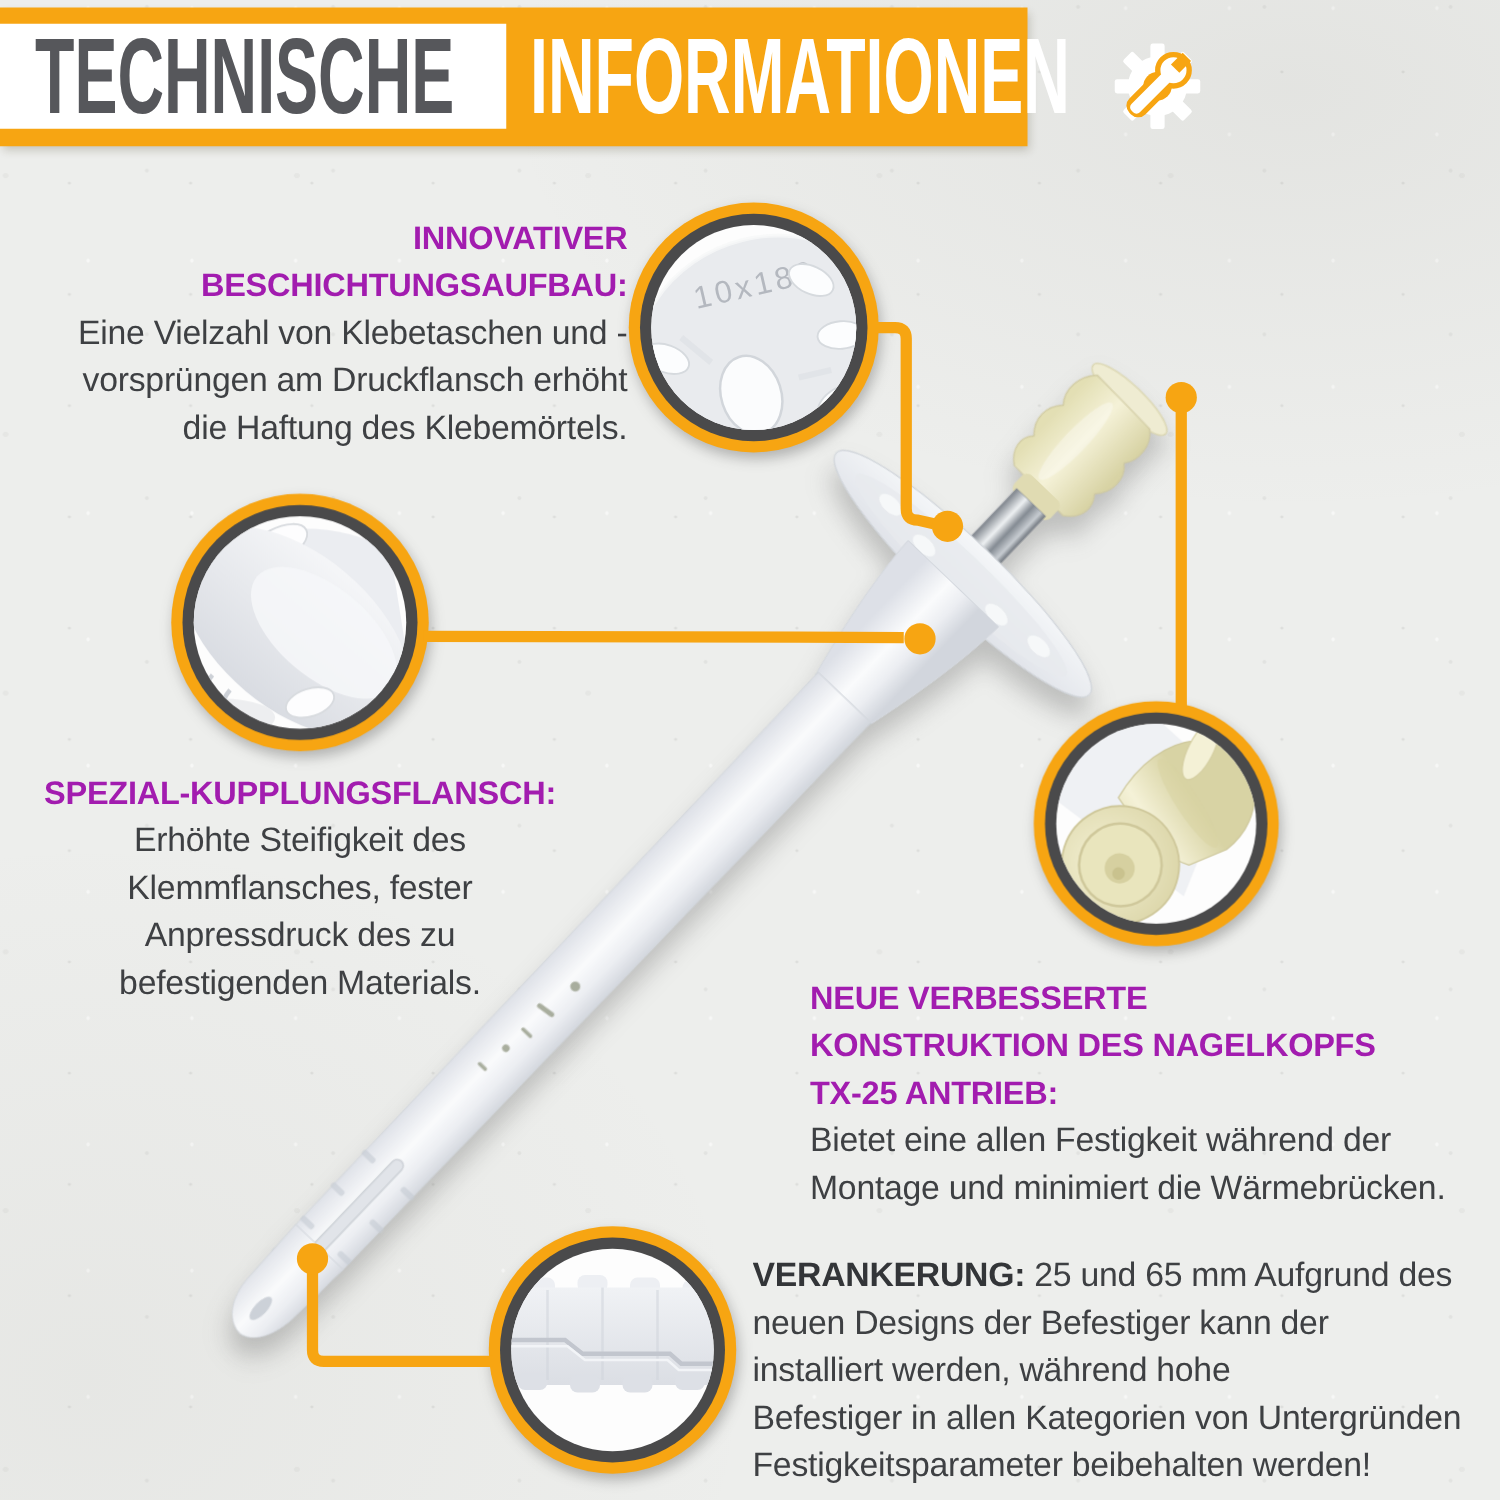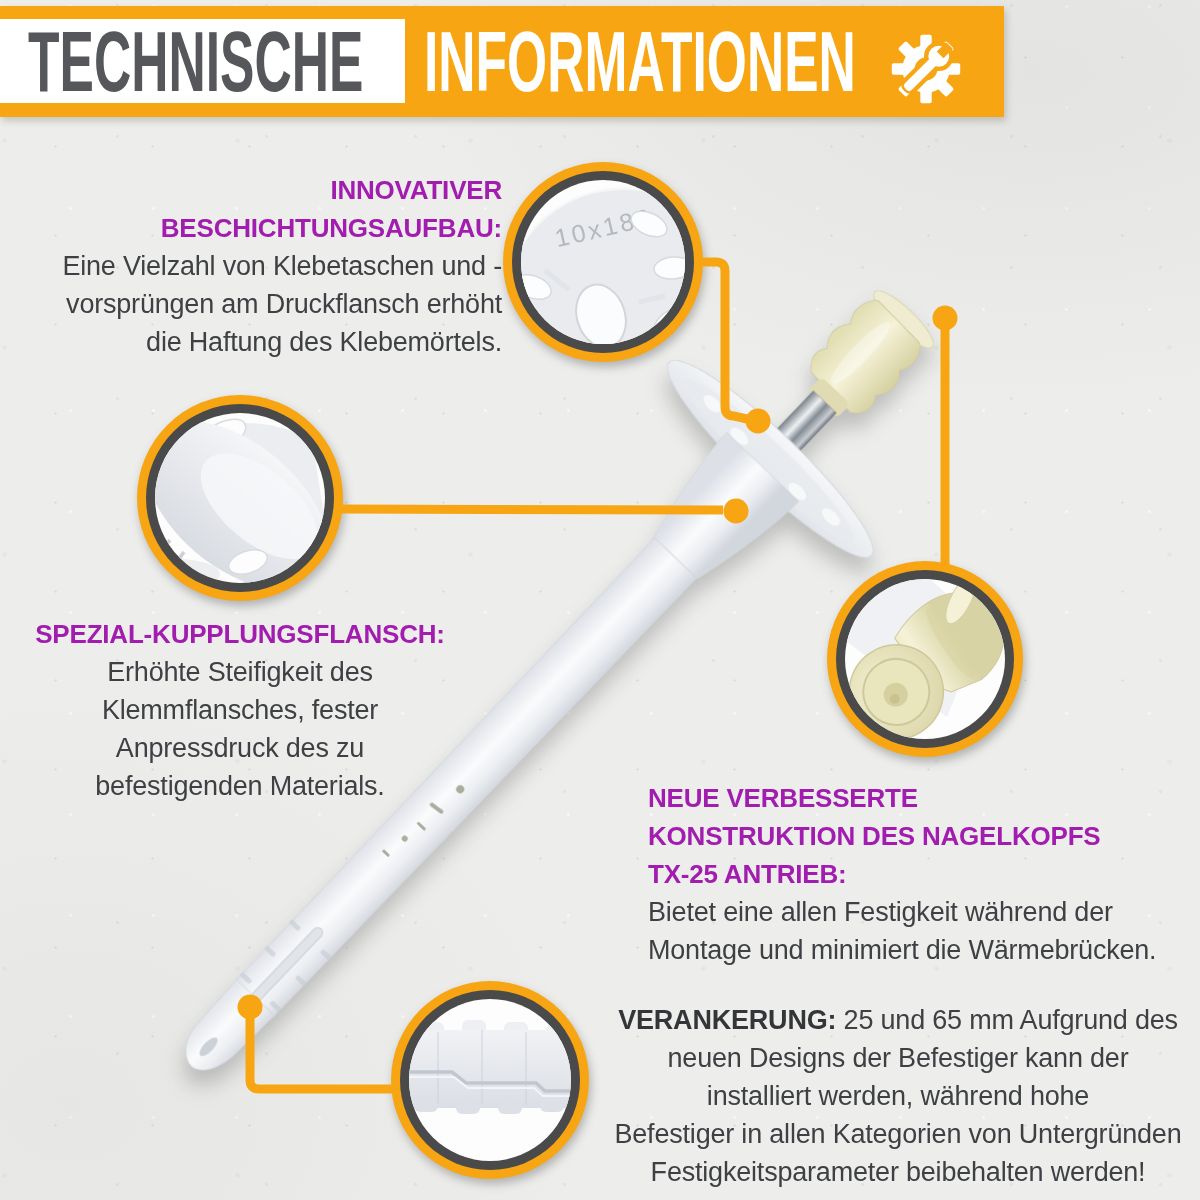--- a/index.html
+++ b/index.html
@@ -19,21 +19,21 @@
       radial-gradient(rgba(80,80,75,.07) 1.3px, transparent 1.9px),
       radial-gradient(rgba(110,108,100,.06) 2px, transparent 2.7px),
       radial-gradient(rgba(255,255,255,.55) 1px, transparent 1.6px);
     background-size:auto,auto,97px 89px,149px 131px,233px 207px,83px 101px;
     background-position:0 0,0 0,7px 13px,43px 71px,121px 37px,29px 57px;
   }
   .scene{position:absolute;left:0;top:0;z-index:1;}
 
   
   .banner{
-    position:absolute;left:0;top:6px;width:1004px;height:111px;z-index:3;
+    position:absolute;left:0;top:6px;width:822px;height:111px;z-index:3;
     background:#F7A512;box-shadow:2px 4px 7px rgba(60,50,20,.22);
   }
   .title-box{
     position:absolute;left:0;top:13px;width:405px;height:84px;background:#ffffff;
     display:flex;align-items:center;
   }
   .big-title{
     font-size:86px;font-weight:700;letter-spacing:0px;white-space:nowrap;
     transform:scaleX(.60);transform-origin:0 50%;display:inline-block;line-height:84px;
   }
@@ -42,21 +42,21 @@
   .gear-wrap{position:absolute;left:888px;top:25px;width:76px;height:76px;}
 
   
   .blk{position:absolute;z-index:2;color:#3E4043;}
   .blk .hd{font-weight:700;color:#a21caf;}
   .blk .ln{font-size:27px;line-height:38px;letter-spacing:-0.2px;}
   .blk .hd.ln{font-size:26px;}
   #blk-coating{left:30px;top:171px;width:472px;text-align:right;}
   #blk-flange{left:18px;top:615px;width:444px;text-align:center;}
   #blk-head{left:648px;top:779px;width:550px;text-align:left;}
-  #blk-anchor{left:602px;top:1001px;width:592px;text-align:center;}
+  #blk-anchor{left:602px;top:1001px;width:592px;text-align:left;}
   #blk-anchor b{font-weight:700;color:#333538;}
 </style>
 </head>
 <body>
 
 <div class="stage">
   <div class="texture"></div>
 
   <svg class="scene" width="1200" height="1200" viewBox="0 0 1200 1200">
     <defs>

